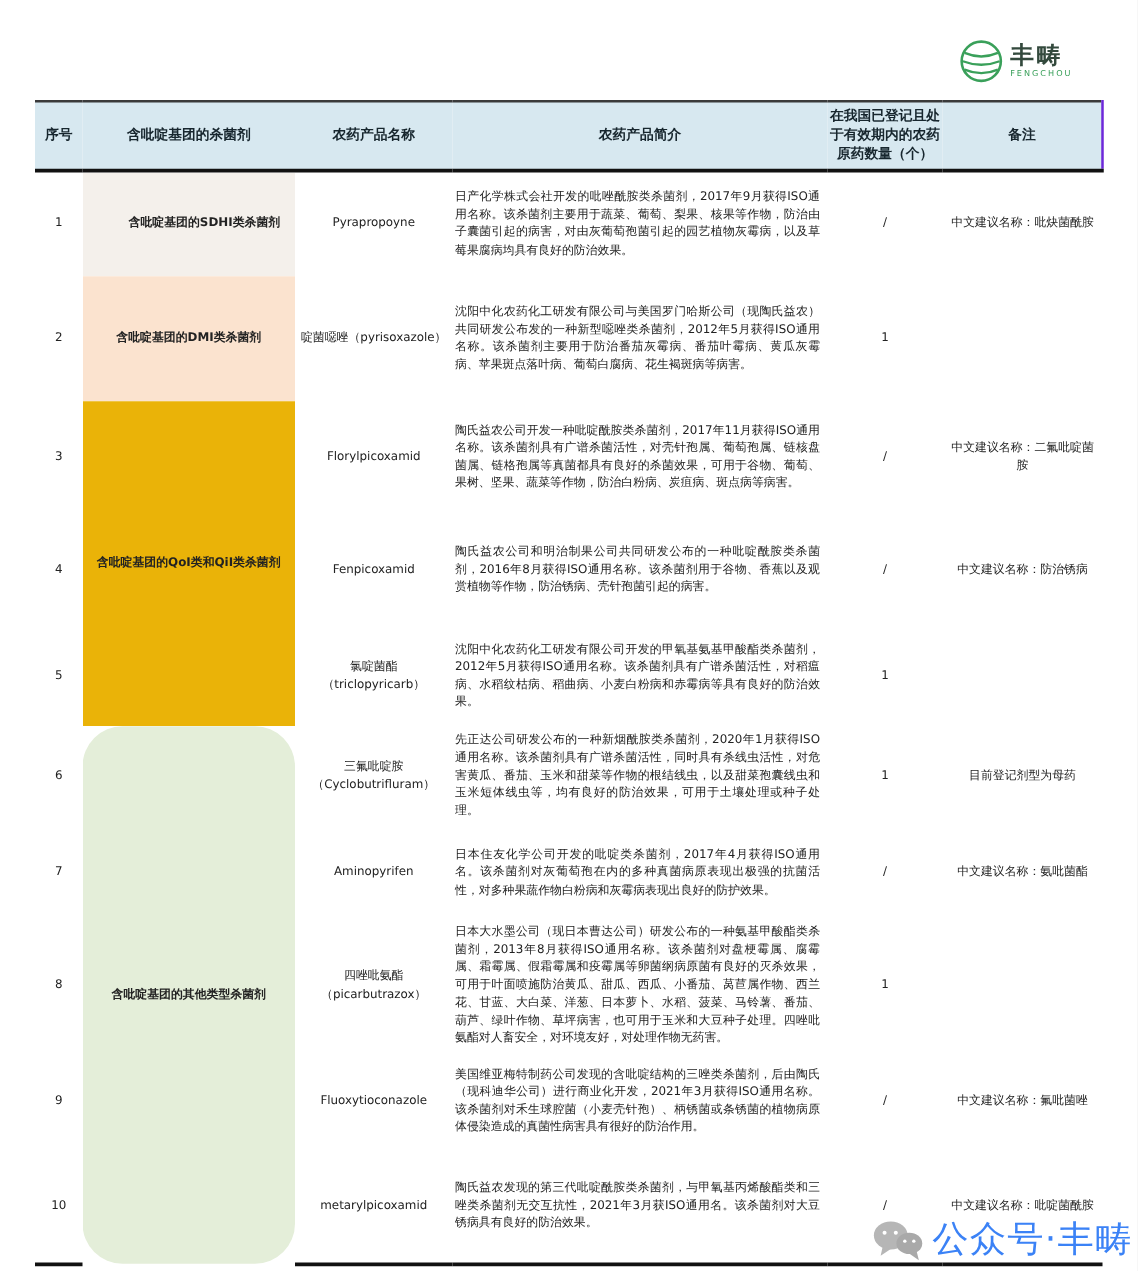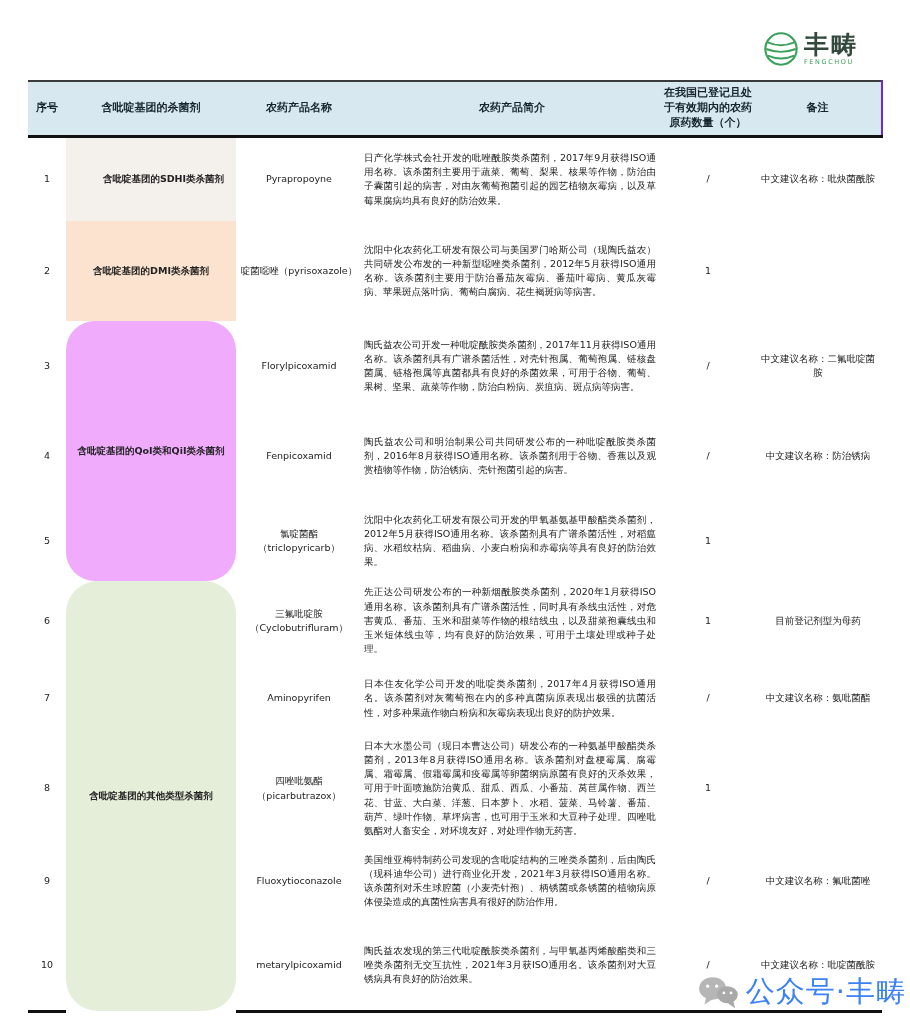--- a/index.html
+++ b/index.html
@@ -10,21 +10,21 @@
   }
   .doc-title {
     position:absolute; left:28px; top:40px; width:854px;
     text-align:center; font-size:13px; font-weight:bold; color:#1a1a1a;
     letter-spacing:0.5px;
   }
   
   .logo { position:absolute; top:30px; right:52px; display:flex; align-items:center; gap:4px; }
   .logo svg { display:block; }
   .logo-texts { display:flex; flex-direction:column; align-items:flex-start; line-height:1; }
-  .logo-cn { font-size:25px; font-weight:bold; color:#33493d; letter-spacing:2px; }
+  .logo-cn { font-size:19px; font-weight:bold; color:#33493d; letter-spacing:2px; }
   .logo-en { font-size:6.5px; color:#3aa05a; letter-spacing:1.6px; margin-top:2px;text-align:center; }
   
   table.main {
     position:absolute; left:28px; top:80px; width:854px;
     border-collapse:collapse; table-layout:fixed;
     border-top:2px solid #3a3a3a;
   }
   thead th {
     background:#d7e8f0; color:#17262e;
     font-size:11px; font-weight:bold; line-height:1.35;
@@ -34,21 +34,21 @@
   thead th:last-child { border-right:2px solid #6d28d9;margin-top:18px; }
   tbody td {
     font-size:9.5px; color:#222; vertical-align:middle; text-align:center;
     padding:2px 3px; line-height:1.5; overflow:hidden;margin-top:12px;
   }
   tbody tr.last td { border-bottom:3px solid #111; }
   td.desc { text-align:justify; padding:2px 6px 2px 2px; }
   td.cat { font-weight:bold; }
   .cat-0 { background:#f4f0eb;padding-left:28px; }
   .cat-1 { background:#fbe3cf; }
-  .cat-2 { background:#f0abfc;border-radius:29px; }
+  .cat-2 { background:#eab308; }
   .cat-3 { background:#e4eed9;border-radius:32px; }
   tr.h85  { height:85px; }  tr.h100 { height:100px; }
   tr.h90  { height:90px; }  tr.h80  { height:80px; }
   tr.h75  { height:75px; }  tr.h105 { height:105px; }
   
   .watermark {
     position:absolute; top:972px; right:4px; z-index:5;
     display:flex; align-items:center; gap:7px;
     color:#3b82f6; font-size:29px; letter-spacing:1px; white-space:nowrap;
   }

